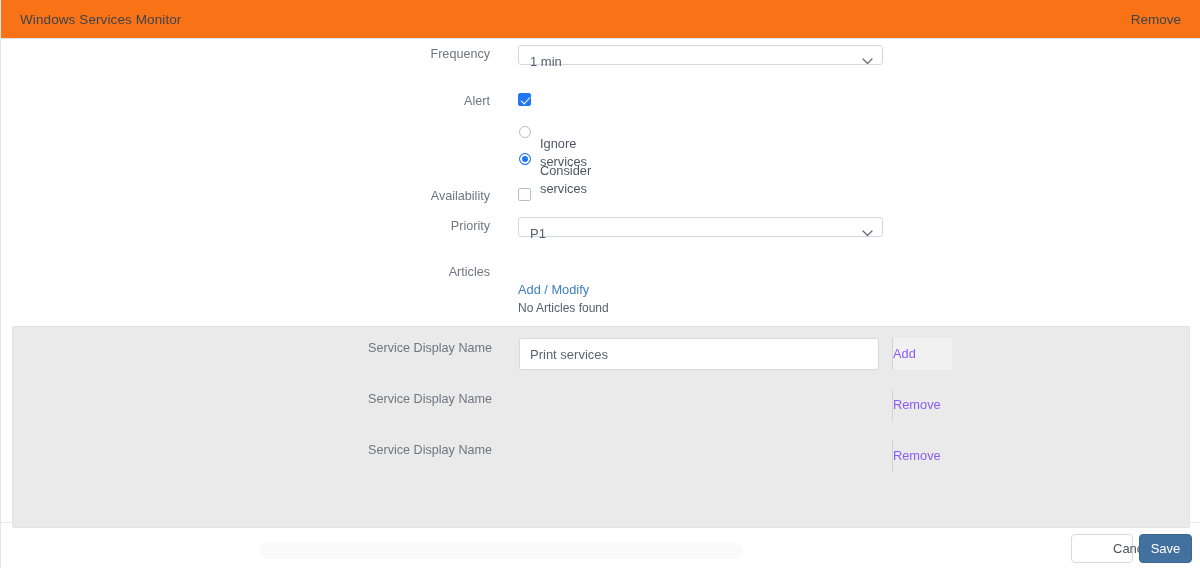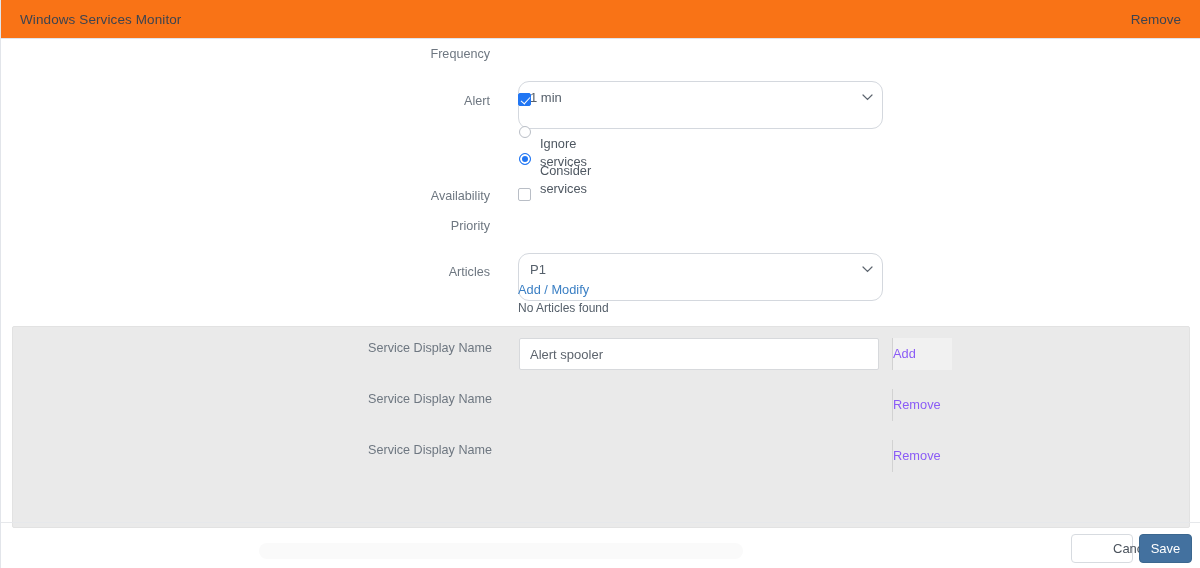--- a/index.html
+++ b/index.html
@@ -40,26 +40,25 @@
   .row { position: absolute; left: 0; width: 1200px; }
   .lbl {
     position: absolute; left: 300px; width: 189px;
     text-align: right;
     font-size: 12.6px; color: #6e7781; line-height: 16px;
   }
   .ctl { position: absolute; left: 517px; }
 
   
   .sel {
-    width: 365px; height: 48px;
+    width: 365px; height: 20px;
     background: #ffffff;
     border: 1px solid #d4d8de;
-    border-radius: 11px;
+    border-radius: 3px;
     position: relative;
-    margin-top: 36px;
   }
   .sel .val {
     position: absolute; left: 11px; top: 8px;
     font-size: 13px; color: #56606b;
   }
   .sel .chev {
     position: absolute; right: 11px; top: 12px;
     width: 9px; height: 9px;
   }
   .sel .chev svg { display: block; }
@@ -262,21 +261,21 @@
       </div>
     </div>
 
   </div>
 
   <div class="svc-panel">
 
     <div class="svc-row" style="top:11px;">
       <div class="svc-lbl">Service Display Name</div>
       <div class="svc-input">
-        <span class="txt">Alert spooler</span>
+        <span class="txt">Print services</span>
       </div>
       <div class="svc-act hl">
         <span class="atxt">Add</span>
       </div>
     </div>
 
     <div class="svc-row" style="top:62px;">
       <div class="svc-lbl">Service Display Name</div>
       <div class="svc-act">
         <span class="atxt">Remove</span>

